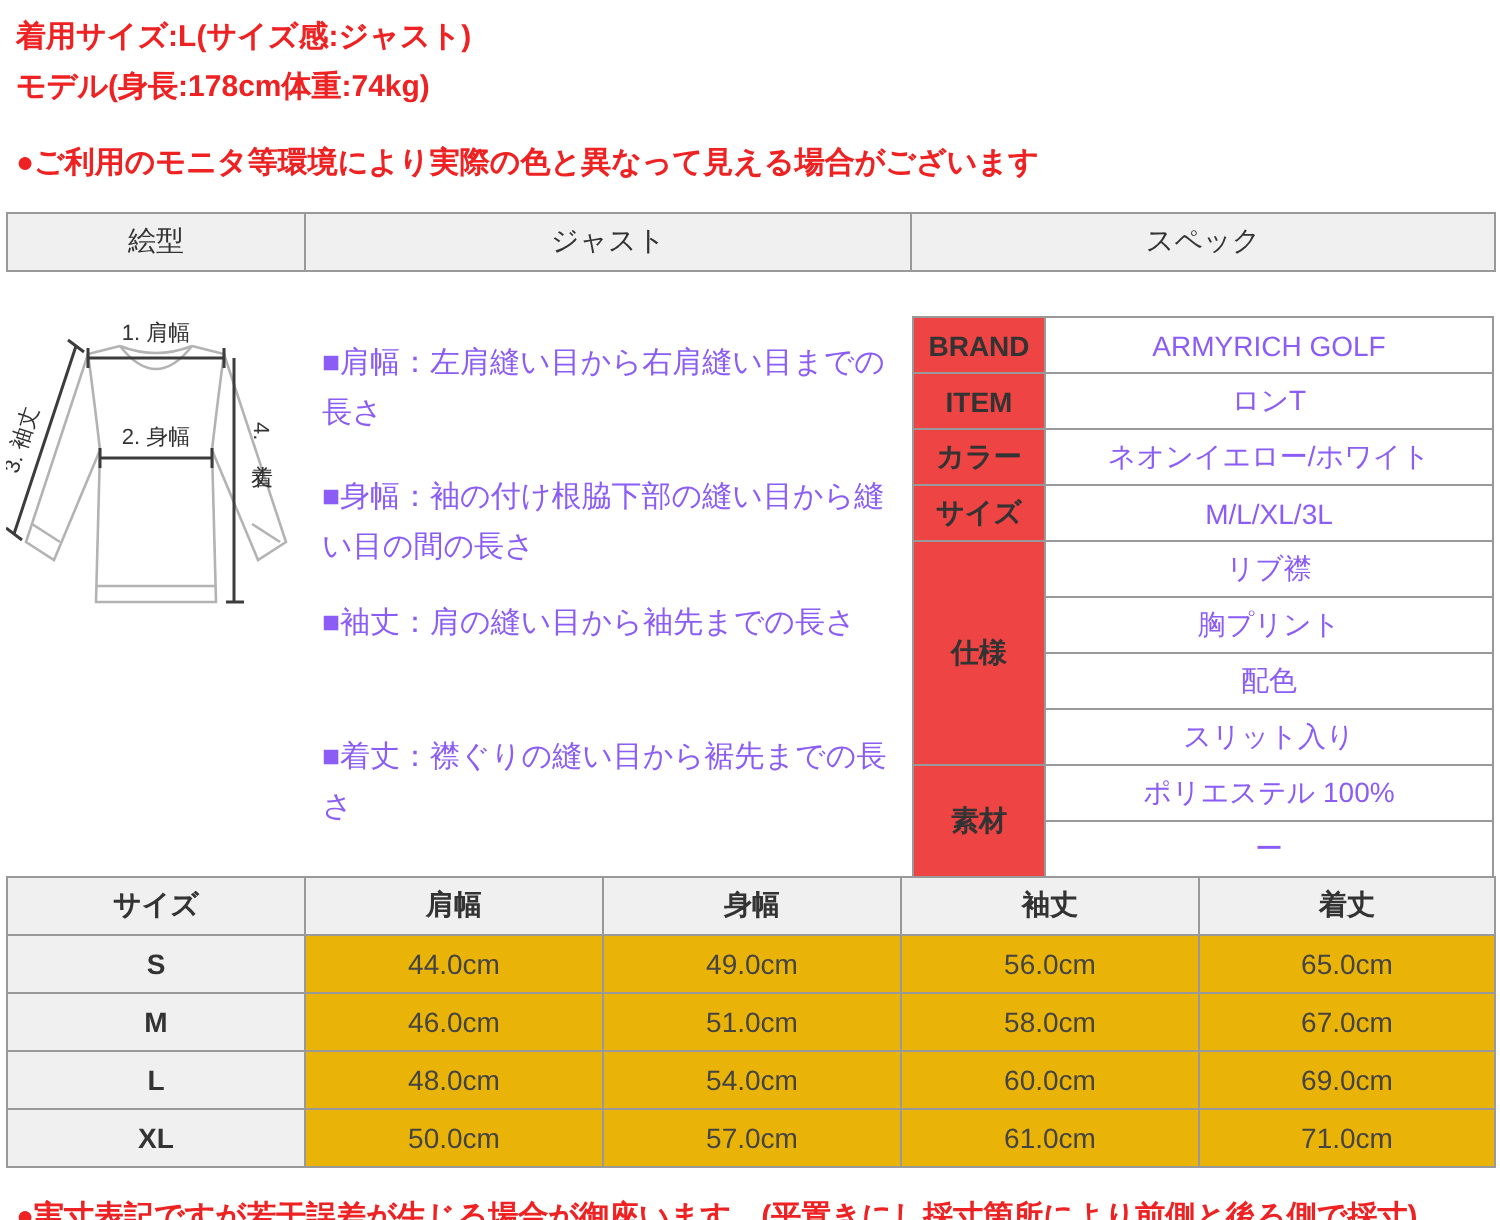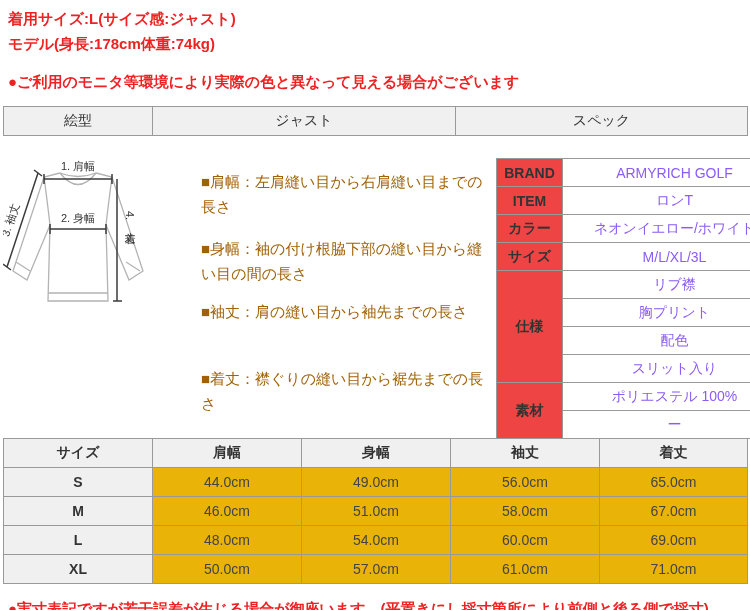--- a/index.html
+++ b/index.html
@@ -21,21 +21,21 @@
   .header-table th{
     border:1px solid #999;background:#f0f0f0;height:26px;
     font-size:14px;font-weight:normal;color:#333;text-align:center;
   }
 
   
   .content-row{display:flex;width:744px;height:302px;justify-content:space-between;}
   .diagram-cell{width:150px;flex:0 0 150px;}
   .diagram-cell svg{display:block;margin-top:13px;}
   .desc-cell{width:303px;flex:0 0 303px;box-sizing:border-box;
-    padding:33px 8px 0 8px;font-size:15px;line-height:25px;color:#a16207;margin-left:40px;}
+    padding:33px 8px 0 8px;font-size:15px;line-height:25px;color:#8b5cf6;}
   .desc-cell p{margin:0;}
   .desc-p1{margin-bottom:17px !important;}
   .desc-p2{margin-bottom:13px !important;}
   .desc-p3{margin-bottom:42px !important;}
 
   
   .spec-cell{flex:1;}
   .spec-table{width:290px;margin-top:22px;table-layout:fixed;}
   .spec-table th,.spec-table td{
     border:1px solid #999;height:25px;text-align:center;font-size:14px;vertical-align:middle;

